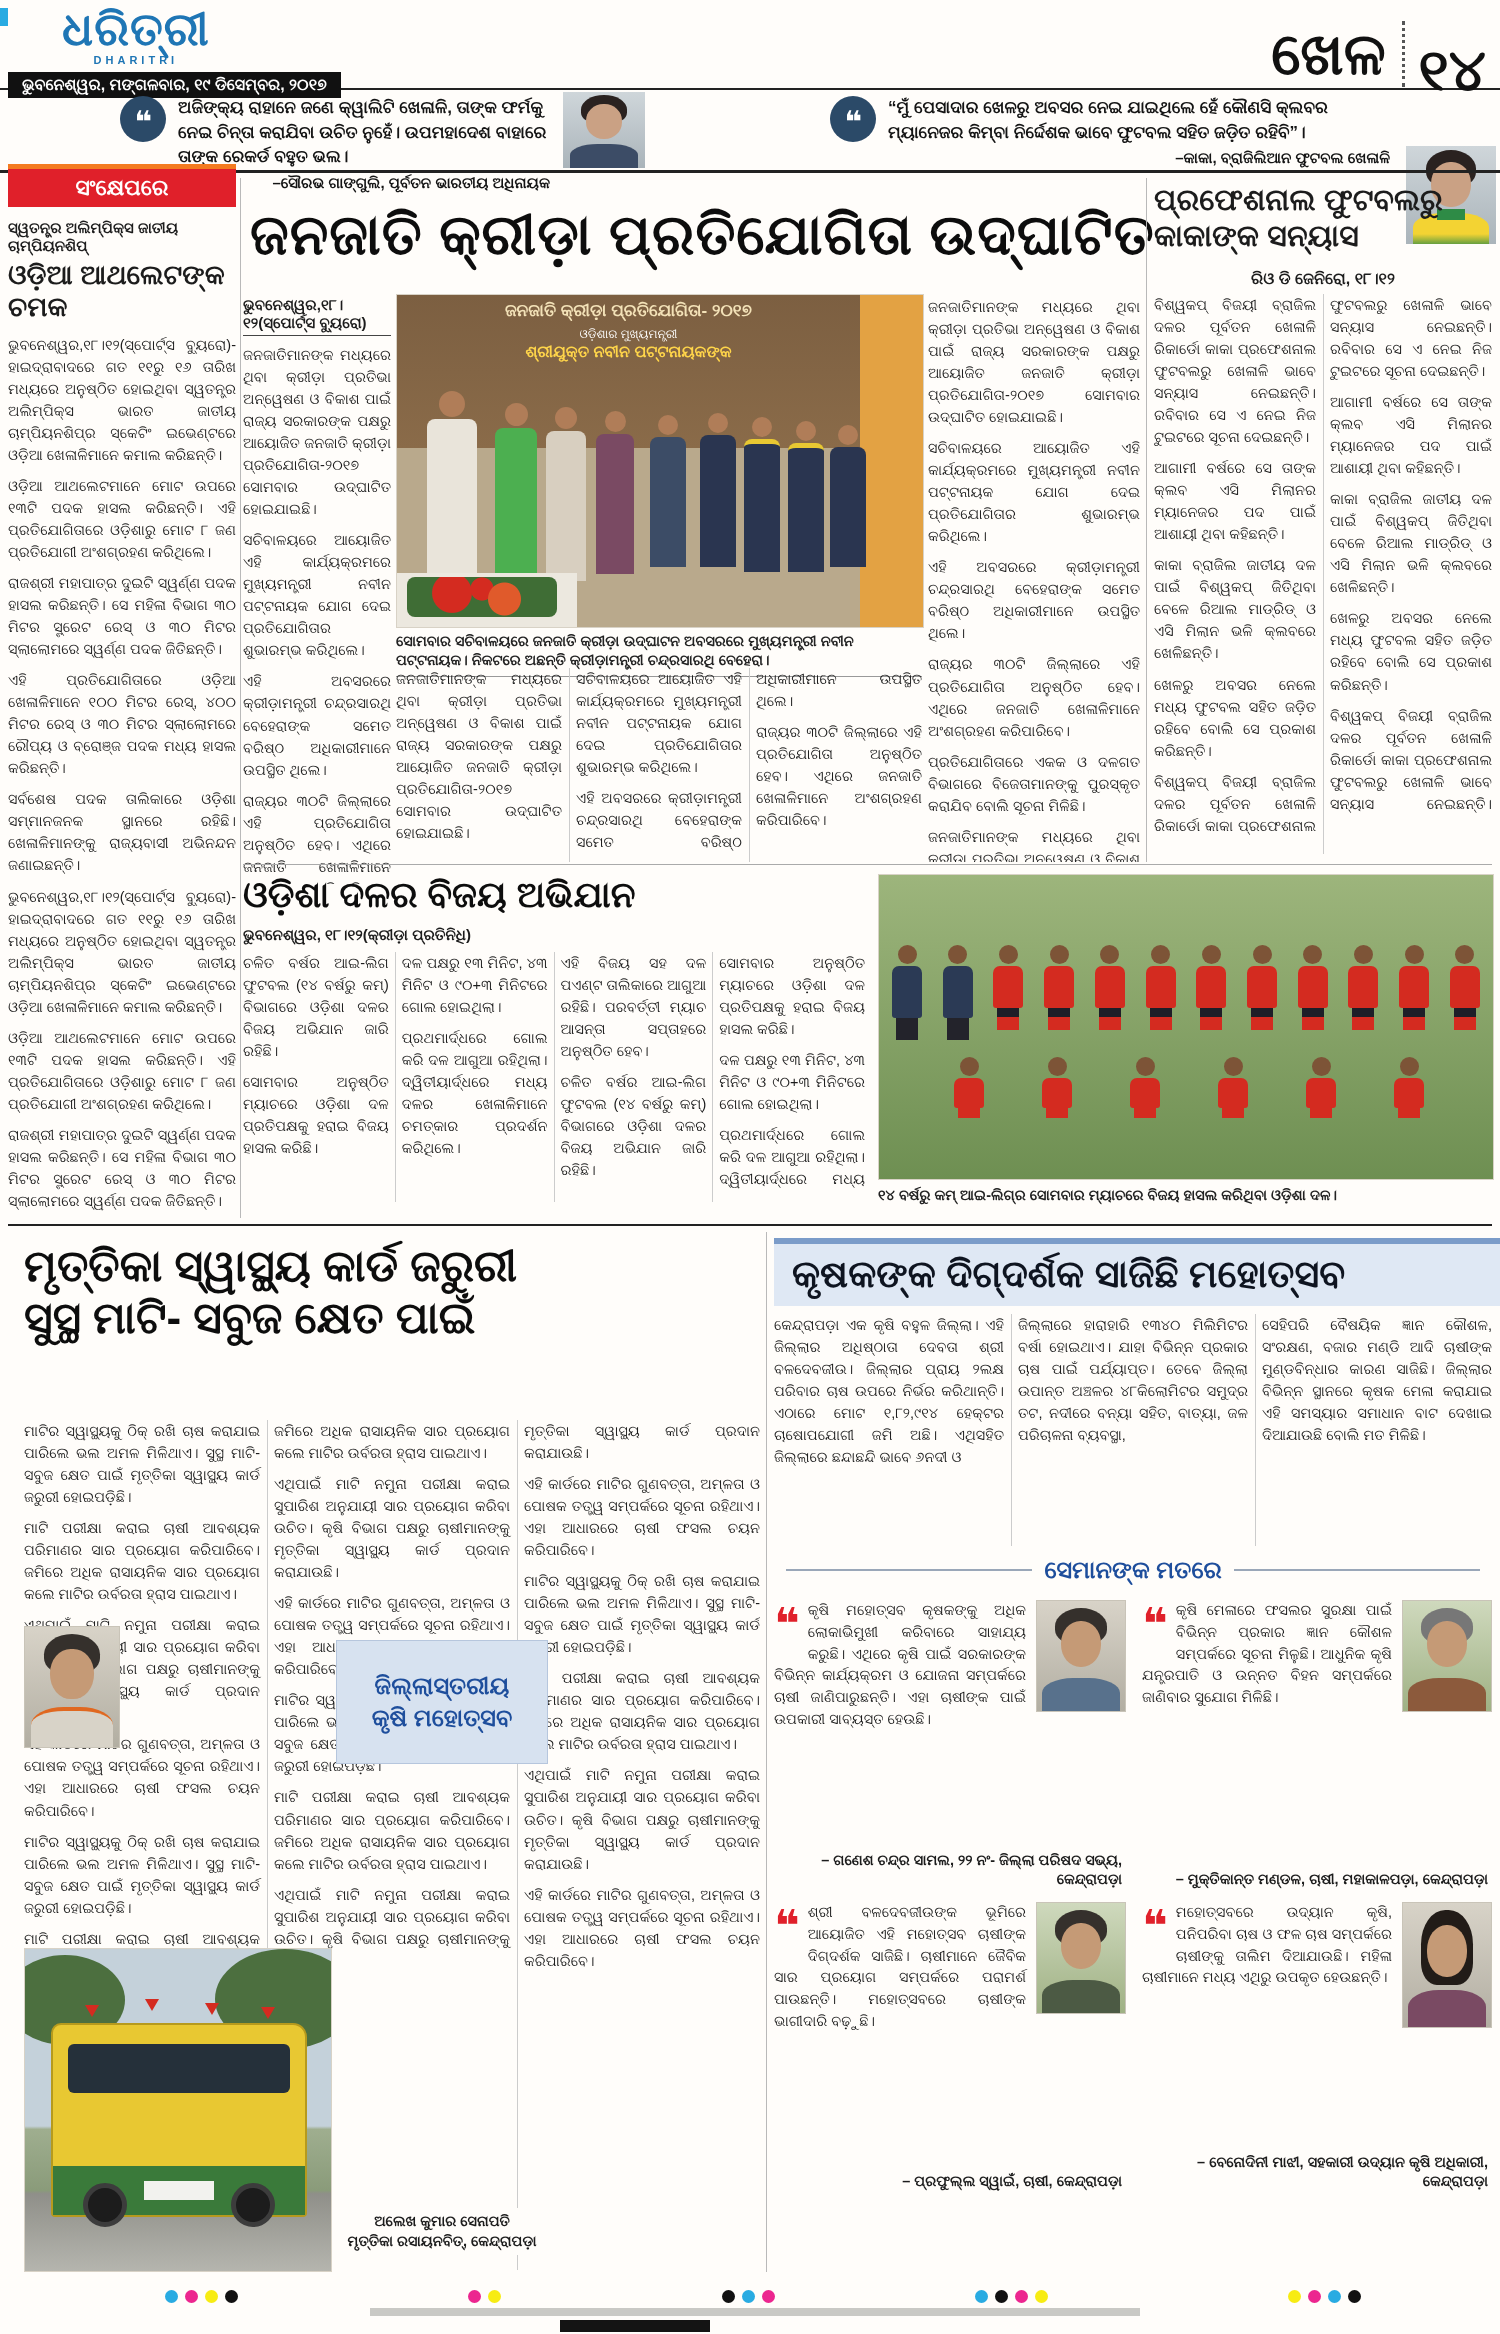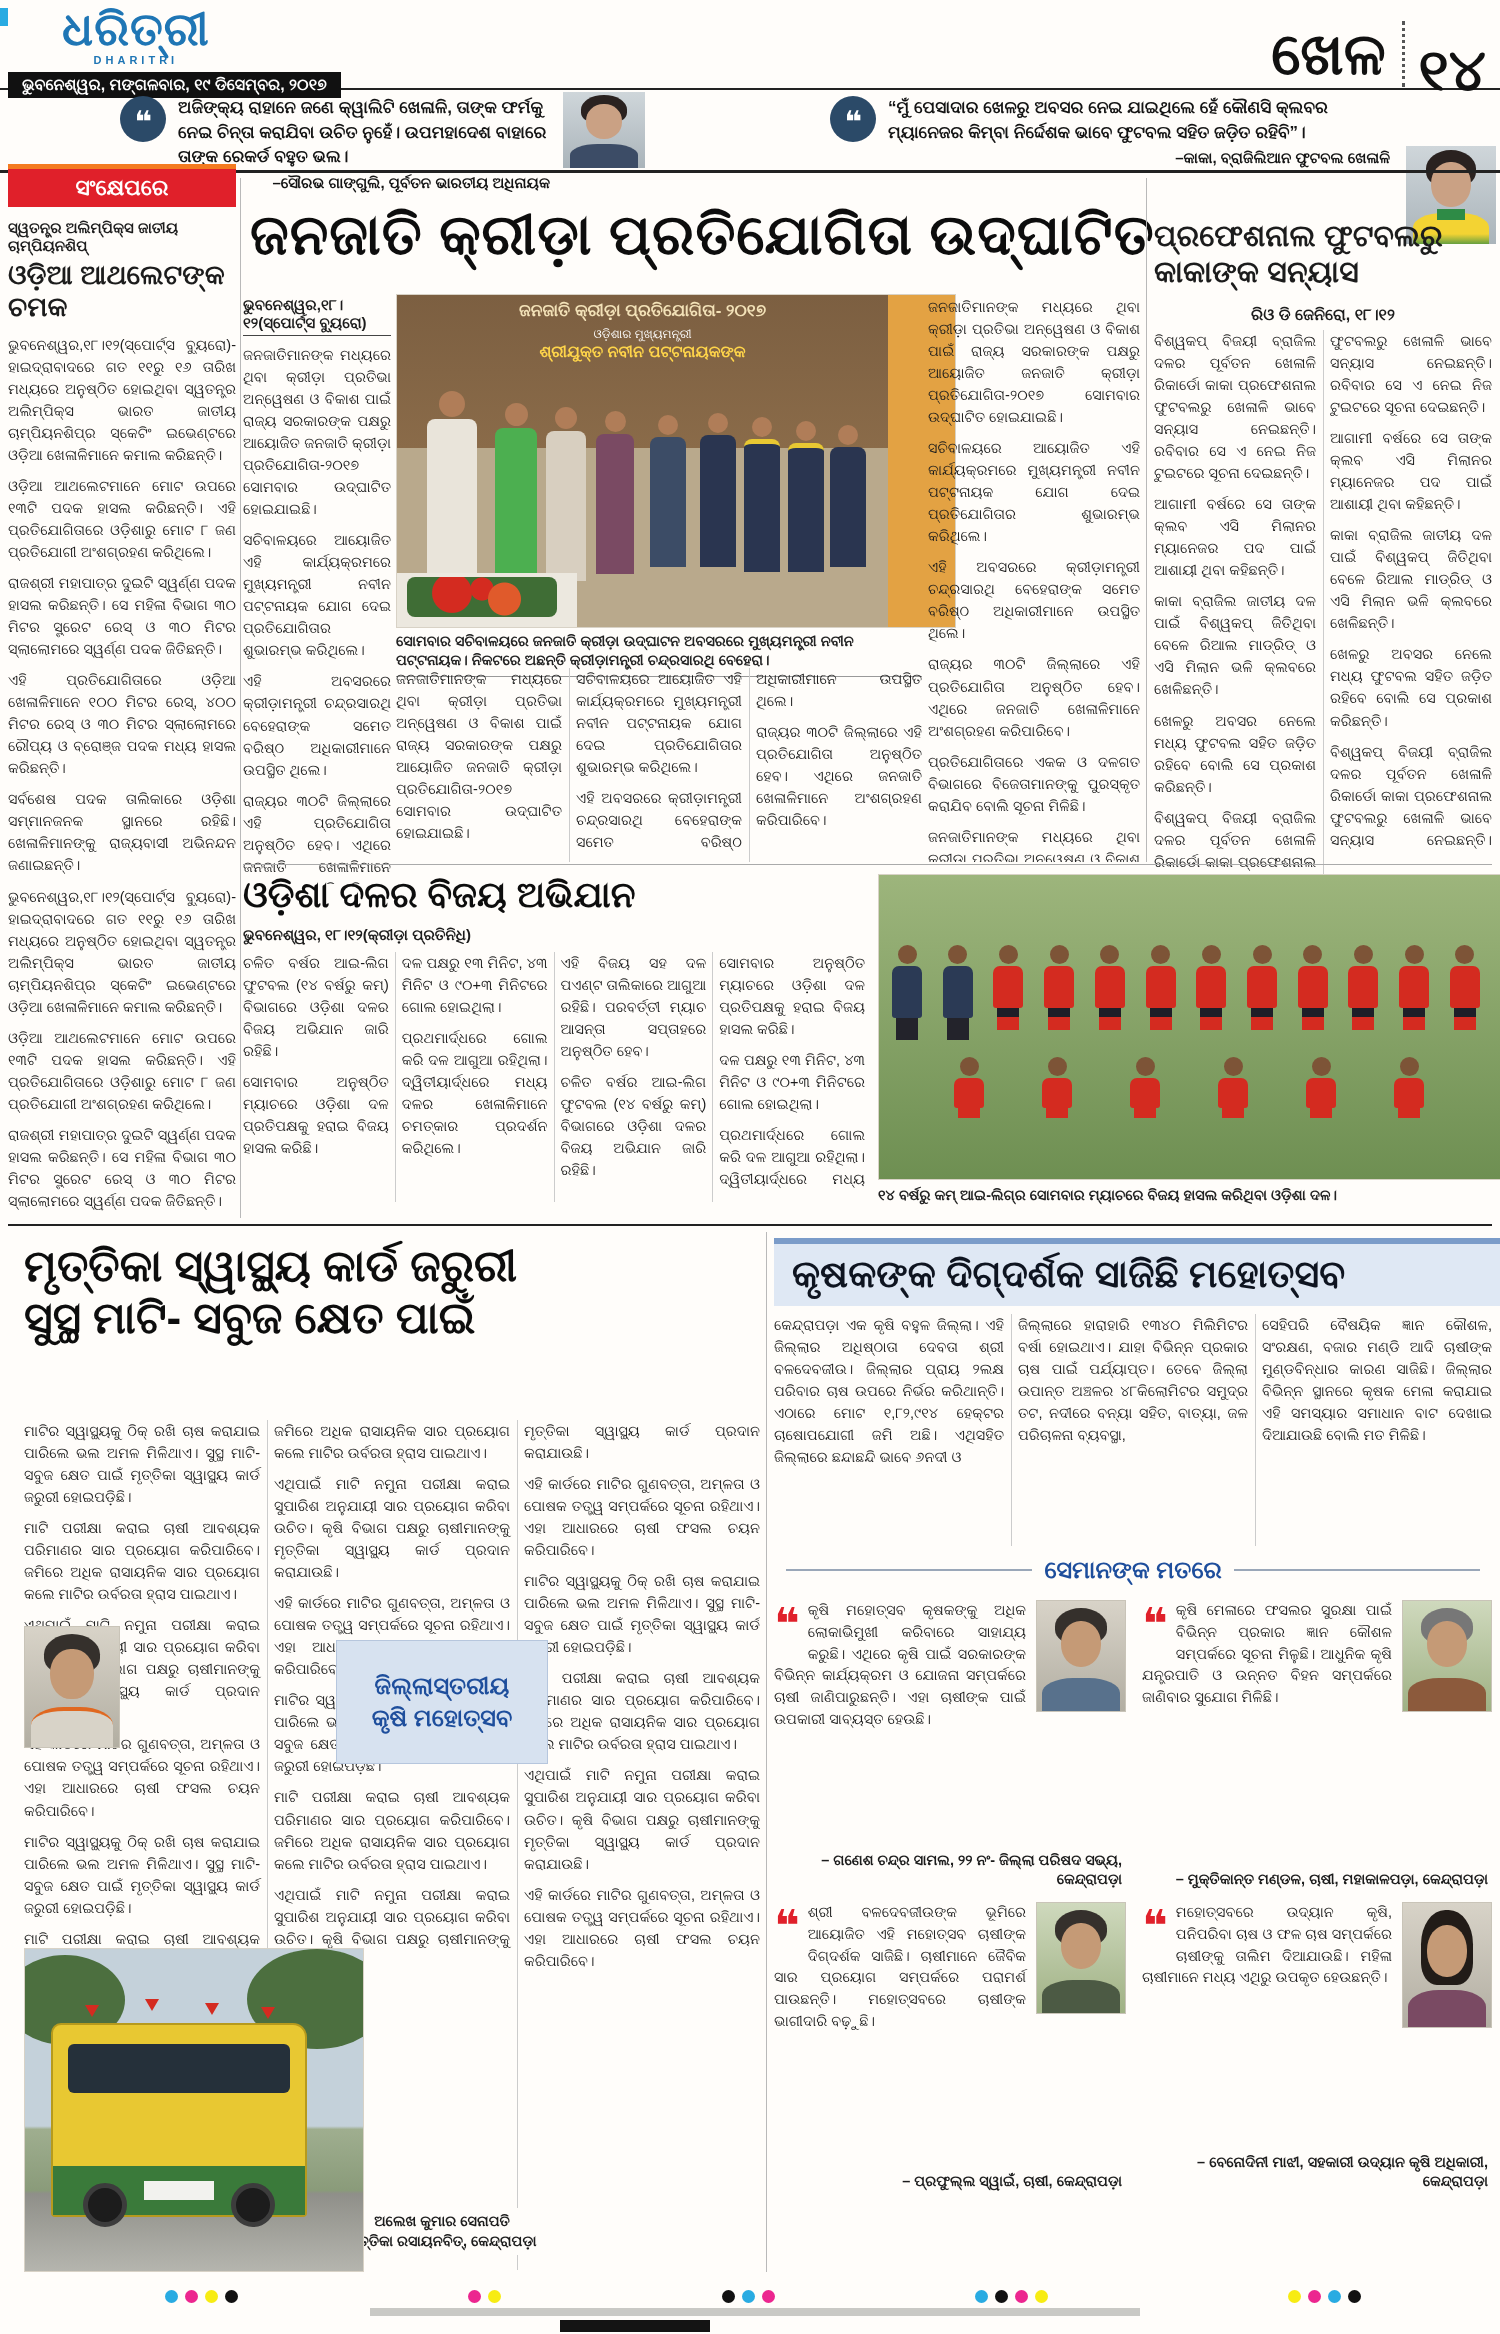--- a/index.html
+++ b/index.html
@@ -36,21 +36,21 @@
   .body-text{font-size:14.5px;line-height:1.52;text-align:justify;overflow:hidden;}
   .body-text p{margin:0 0 9px;}
   
   .main-headline{font-size:56px;font-weight:bold;text-align:center;white-space:nowrap;letter-spacing:1px;color:#0d0d0d;}
   .dateline{font-weight:bold;font-size:15px;border-bottom:1px solid #444;padding-bottom:3px;margin-bottom:8px;}
   .caption{font-size:14.5px;font-weight:bold;color:#222;line-height:1.3;}
   .cols3{column-count:3;column-gap:14px;column-rule:1px solid #ccc;}
   .cols2{column-count:2;column-gap:14px;column-rule:1px solid #ccc;}
   .cols4{column-count:4;column-gap:13px;column-rule:1px solid #ccc;}
   
-  .photo{position:absolute;overflow:hidden;background:#b9a98c;border:1px solid #d8d2c6;padding-left:32px;}
+  .photo{position:absolute;overflow:hidden;background:#b9a98c;border:1px solid #d8d2c6;}
   .banner{position:absolute;left:0;top:0;width:88%;height:46%;background:linear-gradient(#7c5f41,#8a6b49);}
   .banner .b1{color:#f3e2b8;font-weight:bold;font-size:17px;text-align:center;margin-top:6px;}
   .banner .b2{color:#fff;font-size:12px;text-align:center;margin-top:6px;}
   .banner .b3{color:#ffd54a;font-weight:bold;font-size:16px;text-align:center;margin-top:2px;}
   .wallR{position:absolute;right:0;top:0;width:12%;height:100%;background:#e3a243;}
   .fig{position:absolute;}
   .fig .h{display:block;margin:0 auto;border-radius:50%;background:#b07d58;}
   .fig .b{display:block;border-radius:8px 8px 0 0;}
   .tableW{position:absolute;background:#ece8df;}
   .flowers{position:absolute;background:radial-gradient(circle at 30% 40%,#d42b20 18%,transparent 19%),
@@ -242,21 +242,21 @@
       <p>ସଚିବାଳୟରେ ଆୟୋଜିତ ଏହି କାର୍ଯ୍ୟକ୍ରମରେ ମୁଖ୍ୟମନ୍ତ୍ରୀ ନବୀନ ପଟ୍ଟନାୟକ ଯୋଗ ଦେଇ ପ୍ରତିଯୋଗିତାର ଶୁଭାରମ୍ଭ କରିଥିଲେ।</p>
       <p>ଏହି ଅବସରରେ କ୍ରୀଡ଼ାମନ୍ତ୍ରୀ ଚନ୍ଦ୍ରସାରଥି ବେହେରାଙ୍କ ସମେତ ବରିଷ୍ଠ ଅଧିକାରୀମାନେ ଉପସ୍ଥିତ ଥିଲେ।</p>
       <p>ରାଜ୍ୟର ୩୦ଟି ଜିଲ୍ଲାରେ ଏହି ପ୍ରତିଯୋଗିତା ଅନୁଷ୍ଠିତ ହେବ। ଏଥିରେ ଜନଜାତି ଖେଳାଳିମାନେ ଅଂଶଗ୍ରହଣ କରିପାରିବେ।</p>
       <p>ପ୍ରତିଯୋଗିତାରେ ଏକକ ଓ ଦଳଗତ ବିଭାଗରେ ବିଜେତାମାନଙ୍କୁ ପୁରସ୍କୃତ କରାଯିବ ବୋଲି ସୂଚନା ମିଳିଛି।</p>
       <p>ଜନଜାତିମାନଙ୍କ ମଧ୍ୟରେ ଥିବା କ୍ରୀଡ଼ା ପ୍ରତିଭା ଅନ୍ୱେଷଣ ଓ ବିକାଶ ପାଇଁ ରାଜ୍ୟ ସରକାରଙ୍କ ପକ୍ଷରୁ ଆୟୋଜିତ ଜନଜାତି କ୍ରୀଡ଼ା ପ୍ରତିଯୋଗିତା-୨୦୧୭ ସୋମବାର ଉଦ୍‌ଘାଟିତ ହୋଇଯାଇଛି।</p>
     </div>
 
   <div class="vrule" style="left:1146px;top:178px;height:684px;"></div>
 
   <div class="abs" style="left:1154px;top:182px;width:338px;">
-    <div style="font-size:30px;font-weight:bold;line-height:1.2;margin-top:36px;">ପ୍ରଫେଶନାଲ ଫୁଟବଲରୁ କାକାଙ୍କ ସନ୍ୟାସ</div>
+    <div style="font-size:30px;font-weight:bold;line-height:1.2;">ପ୍ରଫେଶନାଲ ଫୁଟବଲରୁ କାକାଙ୍କ ସନ୍ୟାସ</div>
     <div style="font-size:16px;font-weight:bold;text-align:center;margin:16px 0 6px;">ରିଓ ଡି ଜେନିରୋ, ୧୮।୧୨</div>
     <div class="body-text cols2" style="height:560px;">
         <p>ବିଶ୍ୱକପ୍ ବିଜୟୀ ବ୍ରାଜିଲ ଦଳର ପୂର୍ବତନ ଖେଳାଳି ରିକାର୍ଡୋ କାକା ପ୍ରଫେଶନାଲ ଫୁଟବଲରୁ ଖେଳାଳି ଭାବେ ସନ୍ୟାସ ନେଇଛନ୍ତି। ରବିବାର ସେ ଏ ନେଇ ନିଜ ଟୁଇଟରେ ସୂଚନା ଦେଇଛନ୍ତି।</p>
         <p>ଆଗାମୀ ବର୍ଷରେ ସେ ତାଙ୍କ କ୍ଲବ ଏସି ମିଲାନର ମ୍ୟାନେଜର ପଦ ପାଇଁ ଆଶାୟୀ ଥିବା କହିଛନ୍ତି।</p>
         <p>କାକା ବ୍ରାଜିଲ ଜାତୀୟ ଦଳ ପାଇଁ ବିଶ୍ୱକପ୍ ଜିତିଥିବା ବେଳେ ରିଆଲ ମାଡ୍ରିଡ୍ ଓ ଏସି ମିଲାନ ଭଳି କ୍ଲବରେ ଖେଳିଛନ୍ତି।</p>
         <p>ଖେଳରୁ ଅବସର ନେଲେ ମଧ୍ୟ ଫୁଟବଲ ସହିତ ଜଡ଼ିତ ରହିବେ ବୋଲି ସେ ପ୍ରକାଶ କରିଛନ୍ତି।</p>
         <p>ବିଶ୍ୱକପ୍ ବିଜୟୀ ବ୍ରାଜିଲ ଦଳର ପୂର୍ବତନ ଖେଳାଳି ରିକାର୍ଡୋ କାକା ପ୍ରଫେଶନାଲ ଫୁଟବଲରୁ ଖେଳାଳି ଭାବେ ସନ୍ୟାସ ନେଇଛନ୍ତି। ରବିବାର ସେ ଏ ନେଇ ନିଜ ଟୁଇଟରେ ସୂଚନା ଦେଇଛନ୍ତି।</p>
         <p>ଆଗାମୀ ବର୍ଷରେ ସେ ତାଙ୍କ କ୍ଲବ ଏସି ମିଲାନର ମ୍ୟାନେଜର ପଦ ପାଇଁ ଆଶାୟୀ ଥିବା କହିଛନ୍ତି।</p>
         <p>କାକା ବ୍ରାଜିଲ ଜାତୀୟ ଦଳ ପାଇଁ ବିଶ୍ୱକପ୍ ଜିତିଥିବା ବେଳେ ରିଆଲ ମାଡ୍ରିଡ୍ ଓ ଏସି ମିଲାନ ଭଳି କ୍ଲବରେ ଖେଳିଛନ୍ତି।</p>
         <p>ଖେଳରୁ ଅବସର ନେଲେ ମଧ୍ୟ ଫୁଟବଲ ସହିତ ଜଡ଼ିତ ରହିବେ ବୋଲି ସେ ପ୍ରକାଶ କରିଛନ୍ତି।</p>

